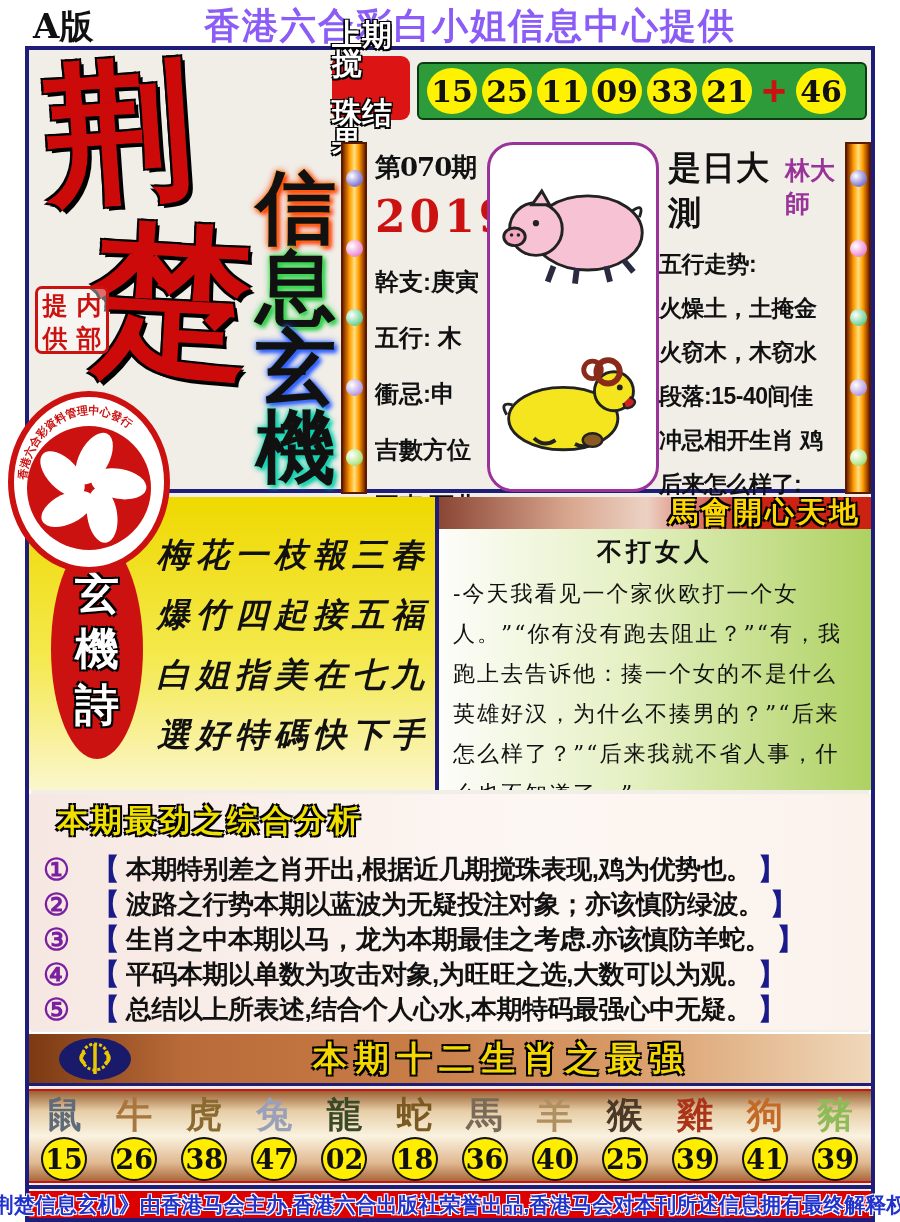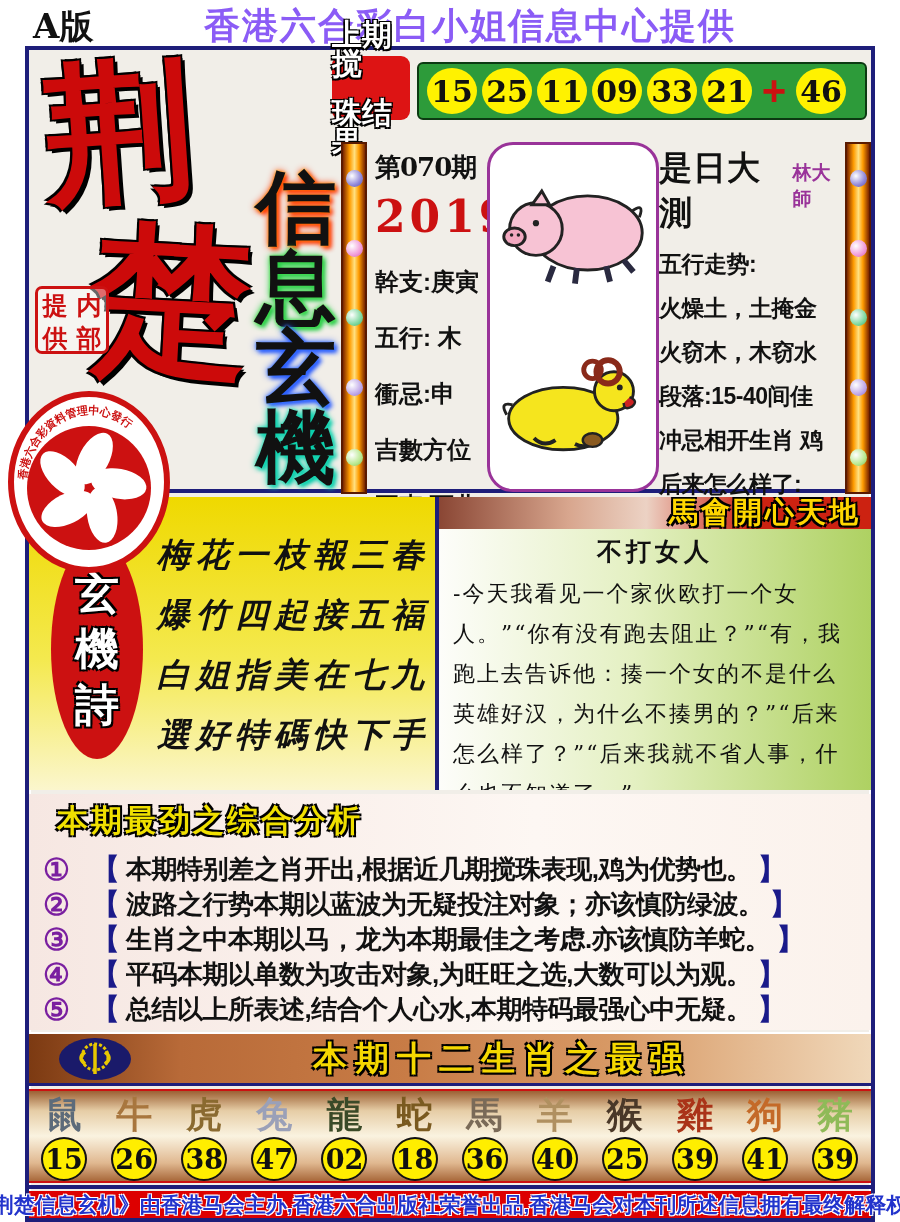--- a/index.html
+++ b/index.html
@@ -45,23 +45,23 @@
   .bead-4 { background:radial-gradient(circle at 35% 35%, #fff, #b8e890 60%, #78b850); }
 
   .issue-col { position:absolute; left:346px; top:100px; width:108px; }
   .issue-number { font-size:26px; font-weight:bold; color:#111; letter-spacing:-1px; font-family:"DejaVu Serif", serif; }
   .issue-year { font-size:44px; font-weight:bold; color:#cc1111; letter-spacing:4px; margin:6px 0 10px 0; font-family:"DejaVu Serif", serif; }
   .issue-line { font-size:24px; font-weight:bold; color:#111; margin-top:24px; letter-spacing:0; }
 
   .animals-box { position:absolute; left:458px; top:92px; width:172px; height:350px; background:#ffffff; border:3px solid #993399; border-radius:26px; overflow:hidden; display:flex; flex-direction:column; justify-content:space-around; align-items:center; }
 
   .master-col { position:absolute; left:630px; top:96px; width:186px; }
-  .master-head { display:flex; align-items:baseline; gap:8px; }
+  .master-head { display:flex; align-items:baseline; gap:8px;padding-left:9px; }
   .master-title { font-size:33px; font-weight:bold; color:#111; letter-spacing:1px; }
-  .master-author { font-size:19px; font-weight:bold; color:#993399;font-family:Liberation Serif, serif; }
+  .master-author { font-size:25px; font-weight:bold; color:#993399;font-family:Liberation Serif, serif; }
   .master-line { font-size:23px; font-weight:bold; color:#111; margin-top:13px; letter-spacing:-0.5px; white-space:nowrap; }
   .master-row { display:flex; gap:14px; font-size:24px; font-weight:bold; color:#111; margin-top:14px; }
   .master-row .nums { font-family:"DejaVu Serif", serif; letter-spacing:8px; }
 
   
   .middle-row { position:absolute; left:0; top:447px; width:842px; height:293px; background:#1e1e7a; display:flex; gap:4px; border-bottom:4px solid #1e1e7a; }
   .poem-box { width:406px; height:293px; background:linear-gradient(180deg,#efd900 0%,#f4e94e 55%,#fbf6cd 100%); position:relative; }
   .poem-oval { position:absolute; left:22px; top:42px; width:92px; height:220px; background:#cc1111; border-radius:50%/50%; display:flex; flex-direction:column; align-items:center; justify-content:center; gap:2px; }
   .poem-oval span { font-size:44px; line-height:54px; font-weight:bold; color:#fff; text-shadow:2px 2px 0 #000,-2px -2px 0 #000,2px -2px 0 #000,-2px 2px 0 #000; font-family:"DejaVu Sans", sans-serif; }
   .poem-lines { position:absolute; left:128px; top:28px; width:270px; }

